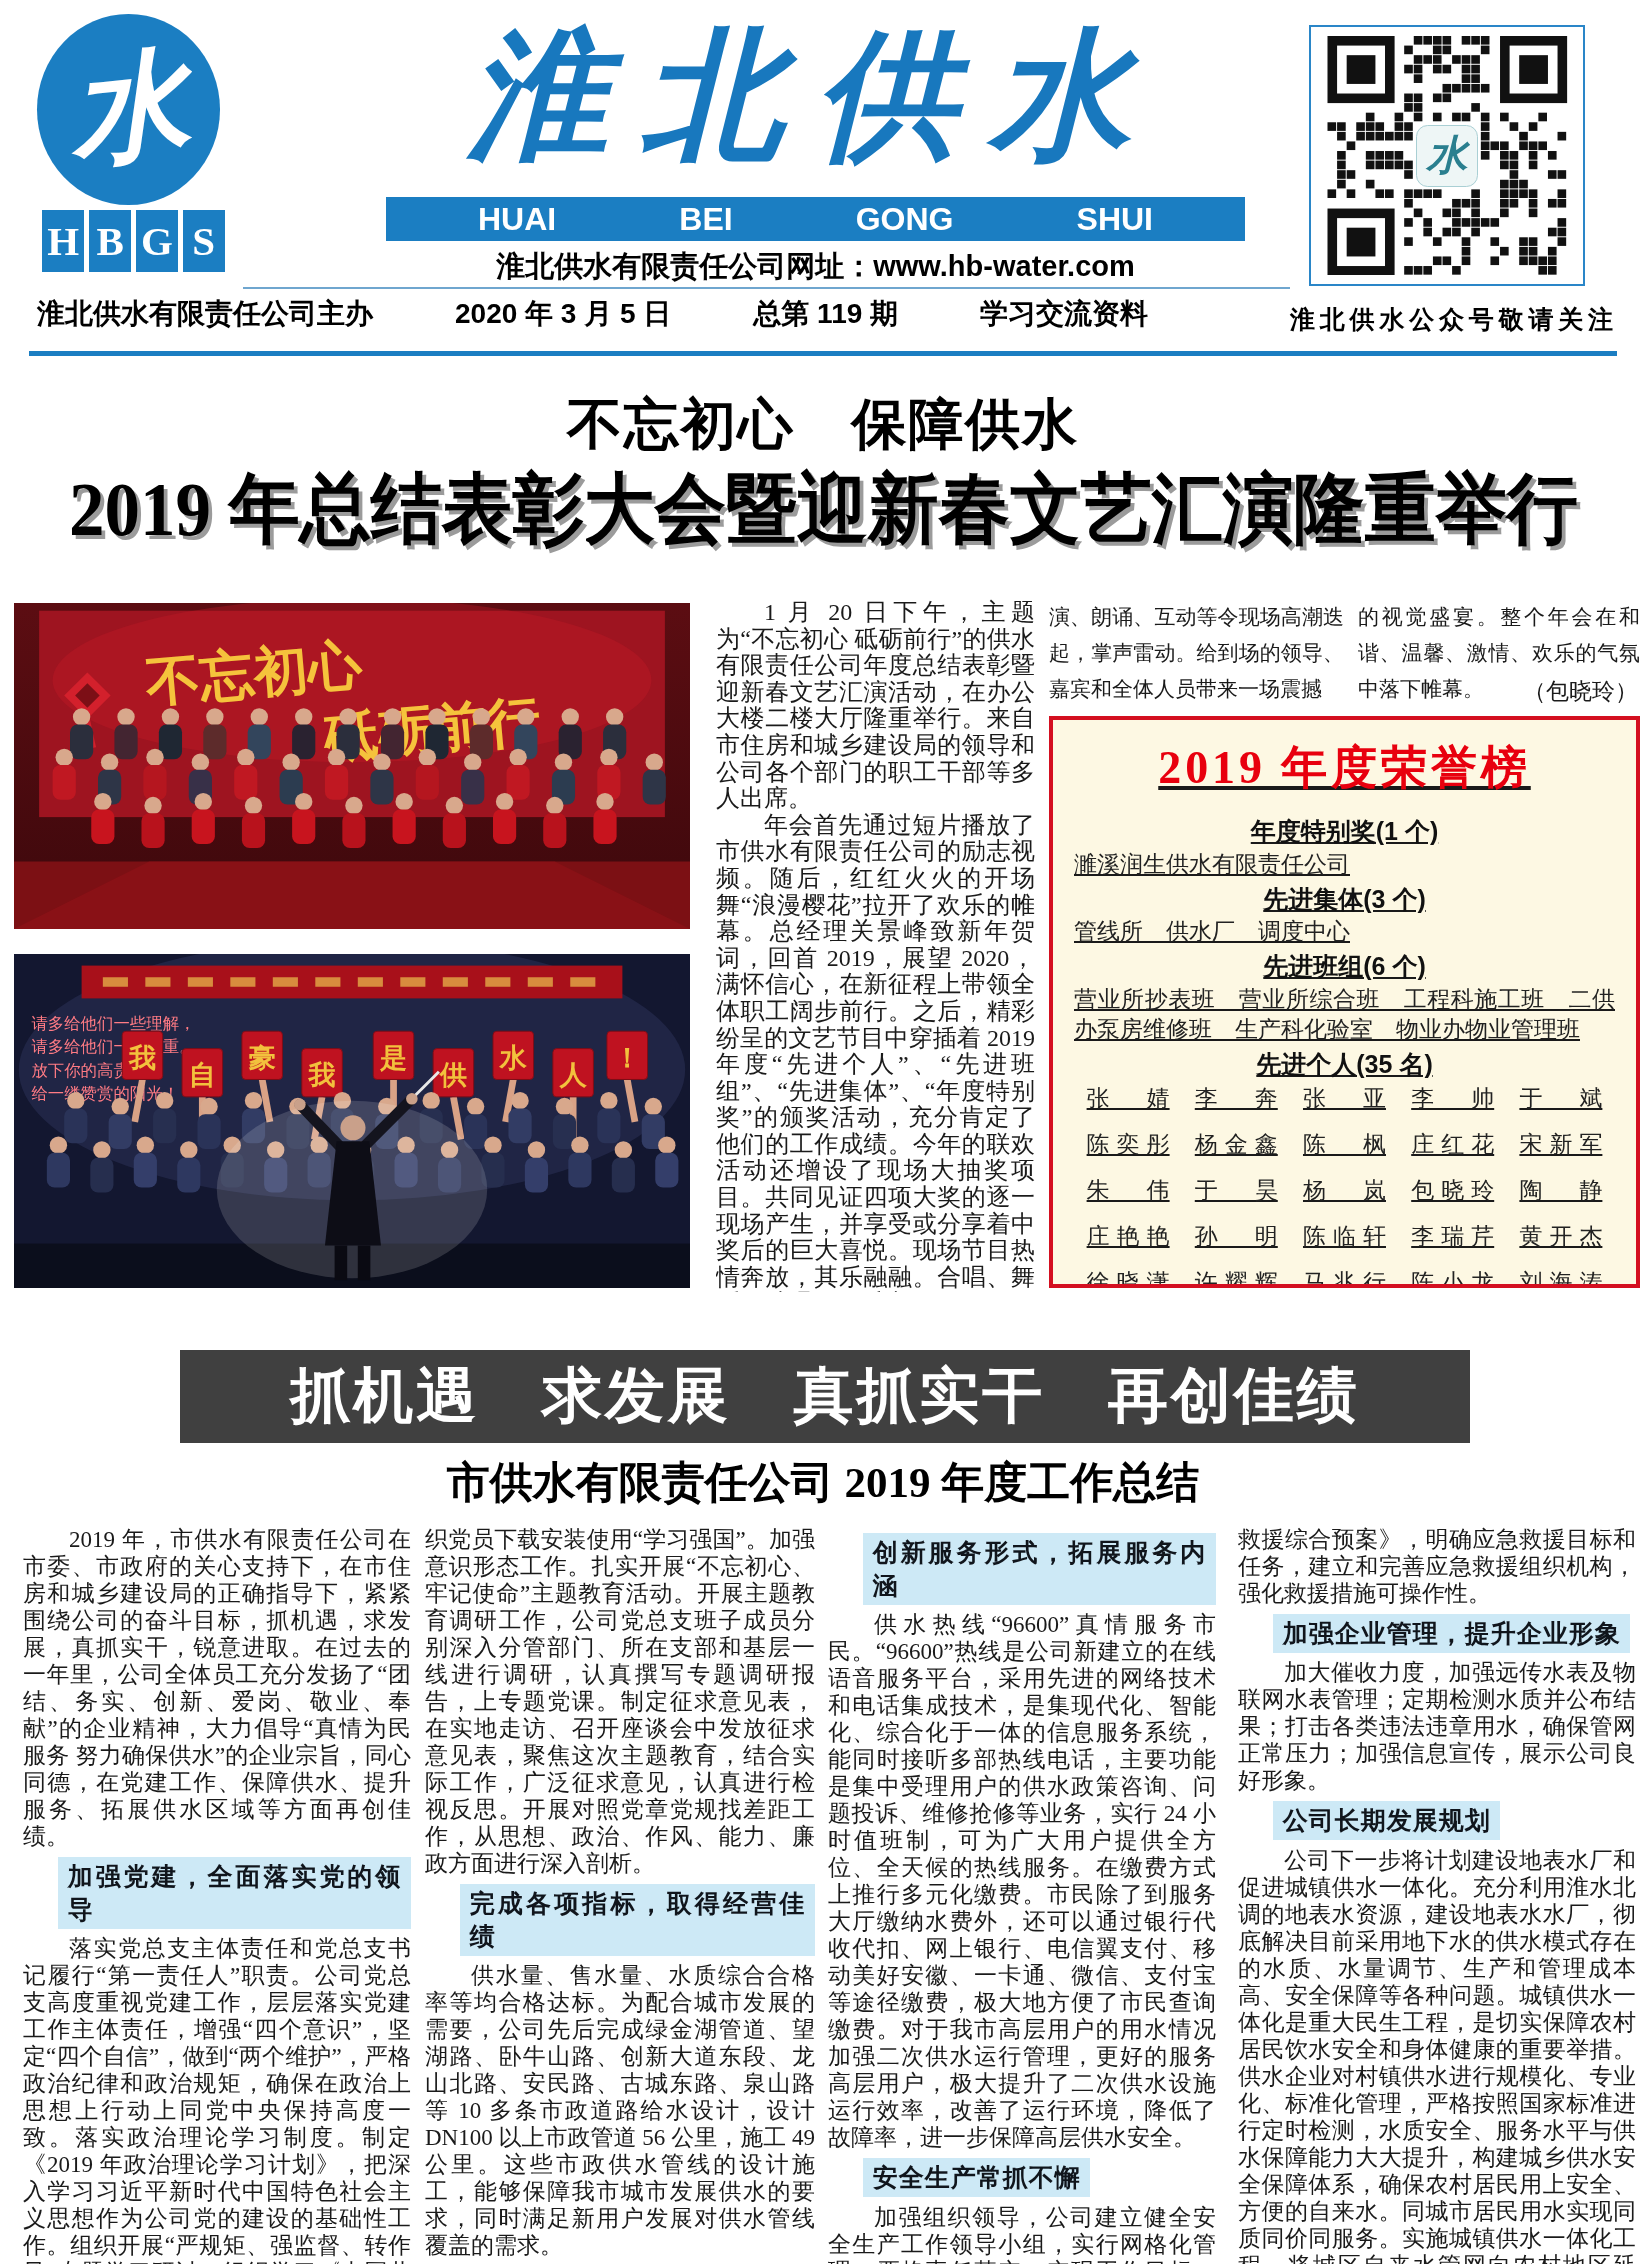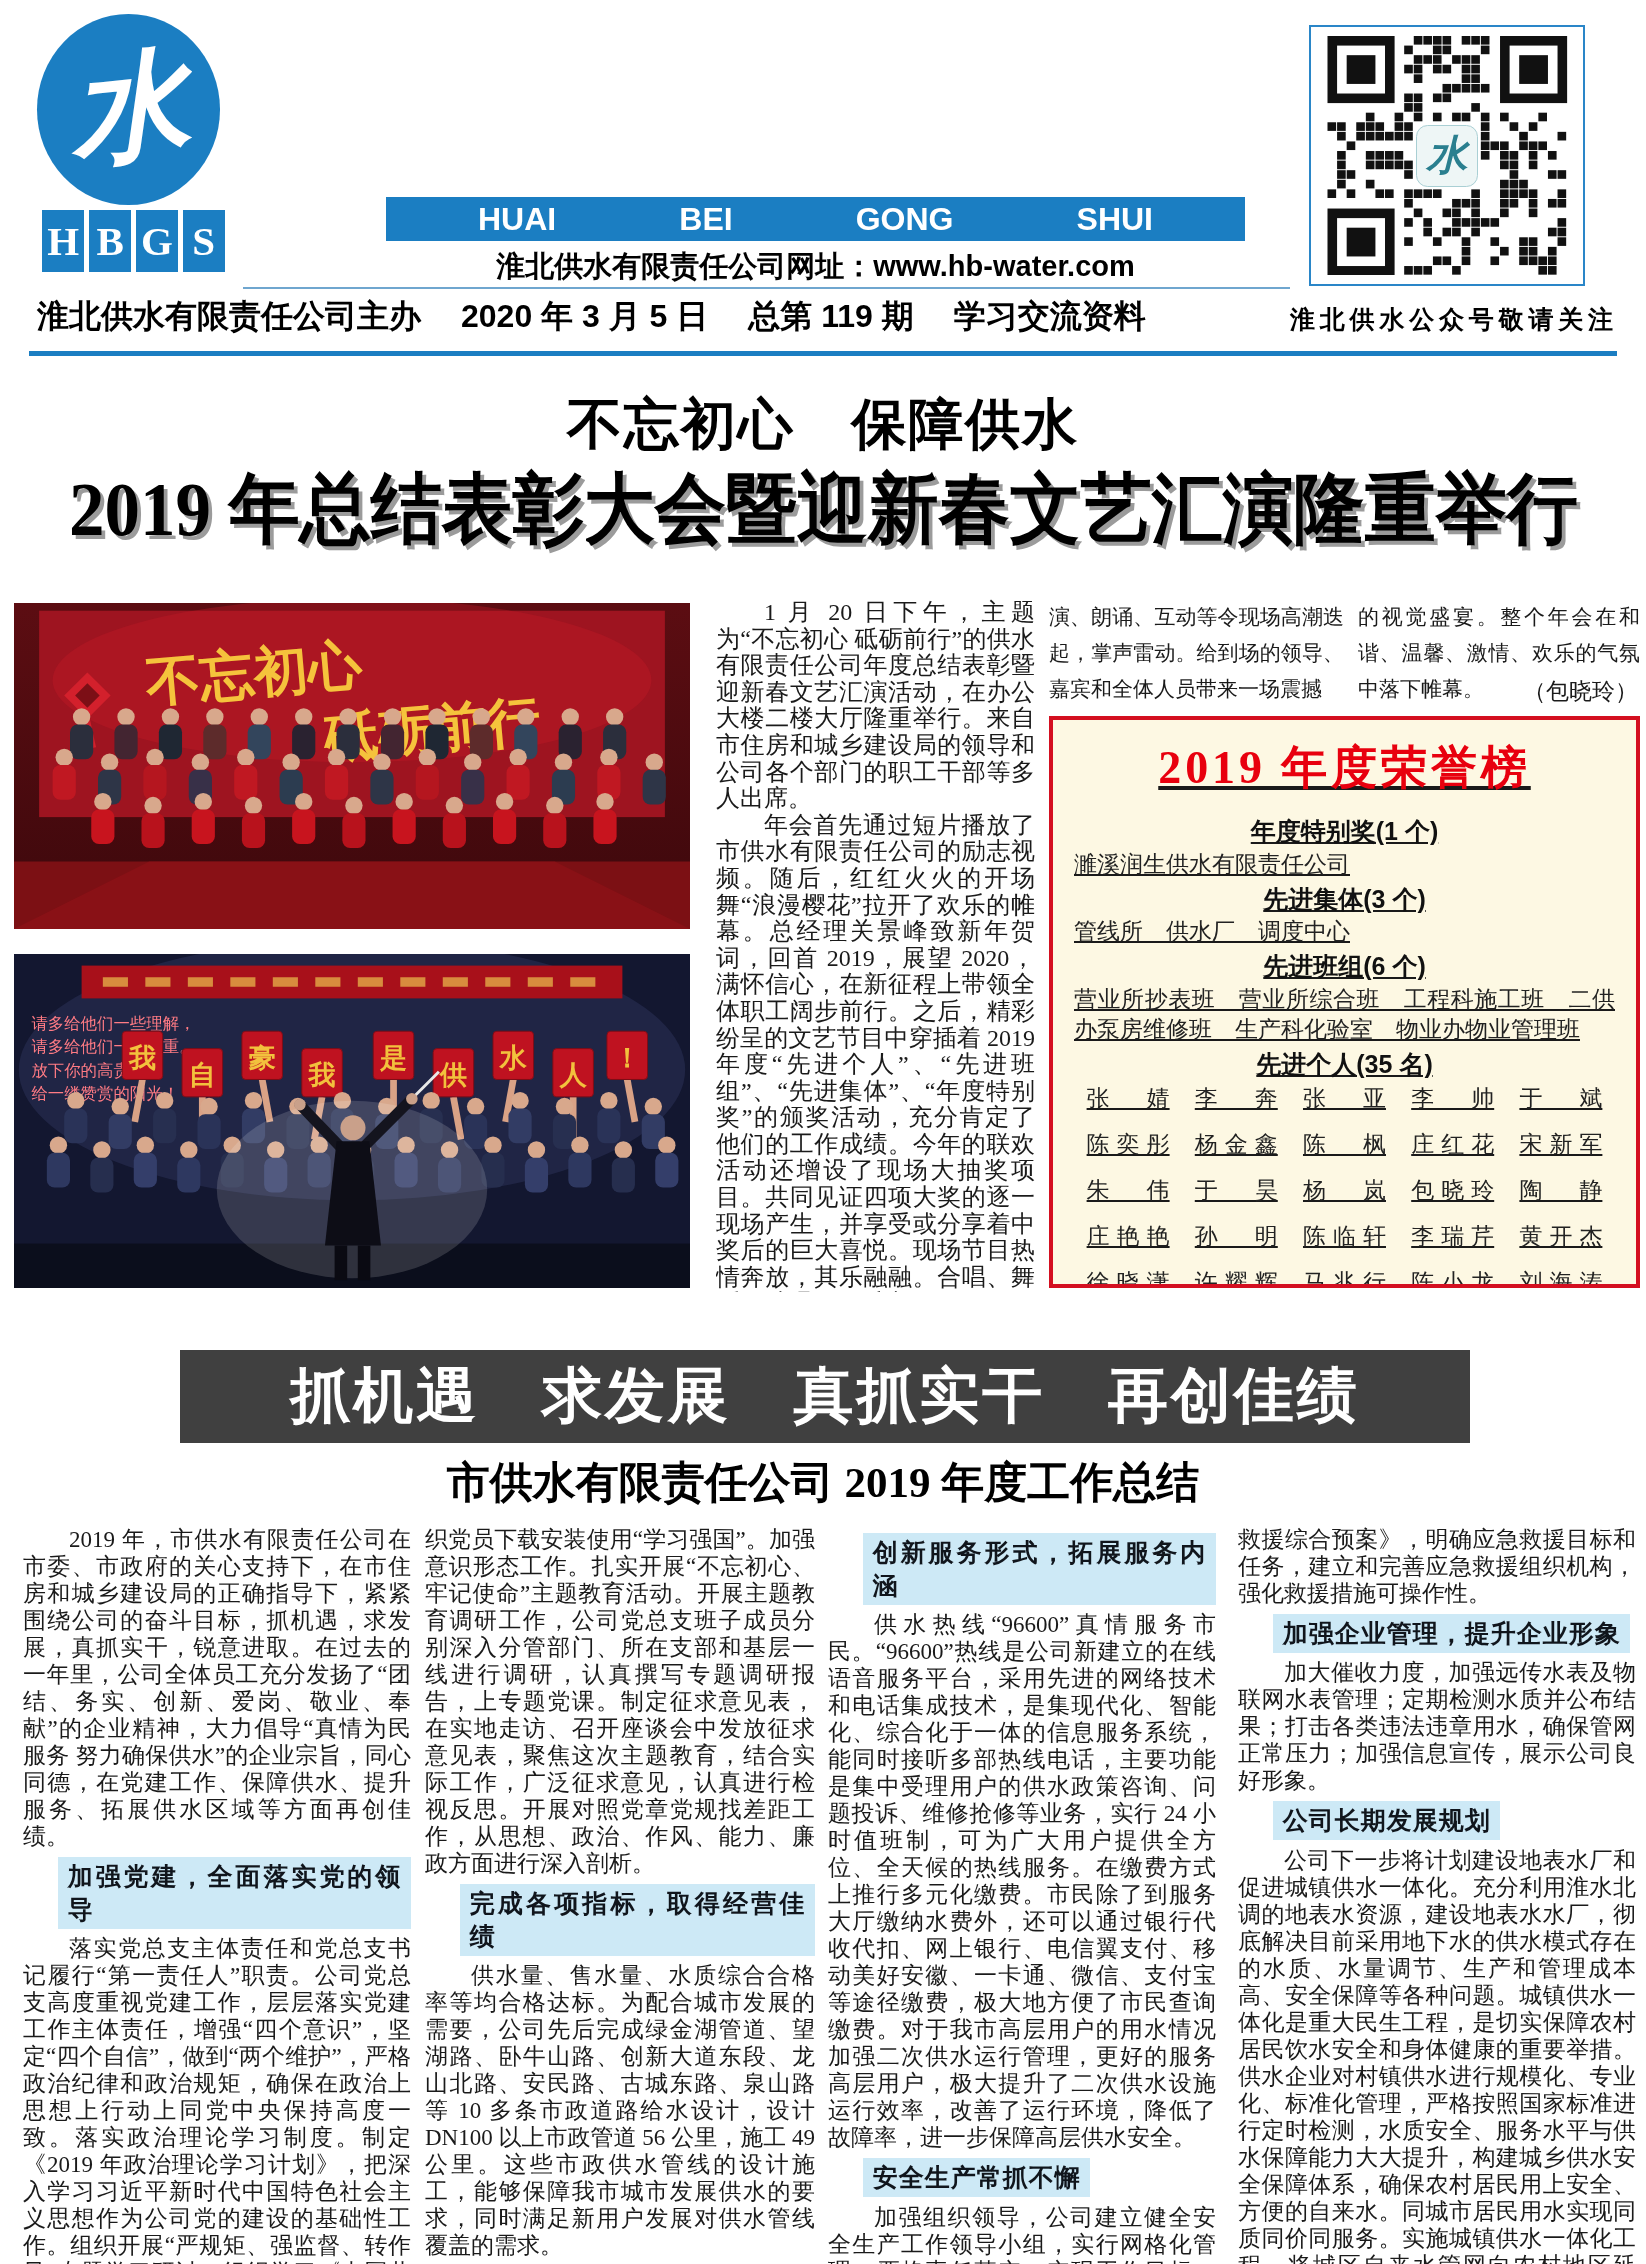--- a/index.html
+++ b/index.html
@@ -20,22 +20,22 @@
   .mast-title{position:absolute;left:386px;top:0px;width:859px;height:193px;text-align:center;
         font-size:141px;line-height:193px;font-weight:bold;font-style:italic;color:#1878be;
         letter-spacing:33px;white-space:nowrap;}
   .pinyin-bar{position:absolute;left:386px;top:197px;width:859px;height:44px;background:#1b7ec2;
         color:#fff;display:flex;align-items:center;justify-content:space-between;
         padding:0 92px;font-family:"Liberation Sans",sans-serif;font-weight:bold;font-size:32px;}
   .website-line{position:absolute;left:386px;top:247px;width:859px;text-align:center;
         font-family:"Liberation Sans",sans-serif;font-weight:bold;font-size:29px;color:#000;}
   .rule-thin{position:absolute;left:243px;top:287px;width:1047px;height:1.9px;background:#6fa6cf;}
   .rule-thick{position:absolute;left:29px;top:351px;width:1588px;height:4.8px;background:#1b7ec2;}
-  .info-row{position:absolute;left:37px;top:295px;width:1197px;display:flex;gap:40px;
-        font-family:"Liberation Sans",sans-serif;font-weight:bold;font-size:32px;color:#000;
+  .info-row{position:absolute;left:37px;top:295px;width:1197px;display:flex;gap:82px;
+        font-family:"Liberation Sans",sans-serif;font-weight:bold;font-size:28px;color:#000;
         white-space:nowrap;}
   .qr-box{position:absolute;left:1309px;top:25px;width:276px;height:261px;background:#fff;
         border:2.9px solid #2a86c8;padding:8.7px;}
   .qr-box svg{width:100%;height:100%;display:block;}
   .qr-logo{position:absolute;left:50%;top:50%;transform:translate(-50%,-50%);width:62px;height:62px;
         background:#eef6f6;border:1.9px solid #a9cfd4;border-radius:11.6px;display:flex;
         align-items:center;justify-content:center;font-size:41px;color:#2a7f8f;font-weight:bold;
         font-style:italic;}
   .qr-caption{position:absolute;left:1290px;top:303px;width:315px;text-align:center;
         font-family:"Liberation Sans",sans-serif;font-weight:bold;font-size:25px;
@@ -103,20 +103,21 @@
       <span class="logo-glyph">水</span>
     </div>
     <div class="logo-letters">
       <span class="logo-letter">H</span>
       <span class="logo-letter">B</span>
       <span class="logo-letter">G</span>
       <span class="logo-letter">S</span>
     </div>
   </div>
 
+  <div class="mast-title">淮北供水</div>
 
   <div class="pinyin-bar">
     <span>HUAI</span>
     <span>BEI</span>
     <span>GONG</span>
     <span>SHUI</span>
   </div>
 
   <div class="website-line">淮北供水有限责任公司网址：www.hb-water.com</div>
 

